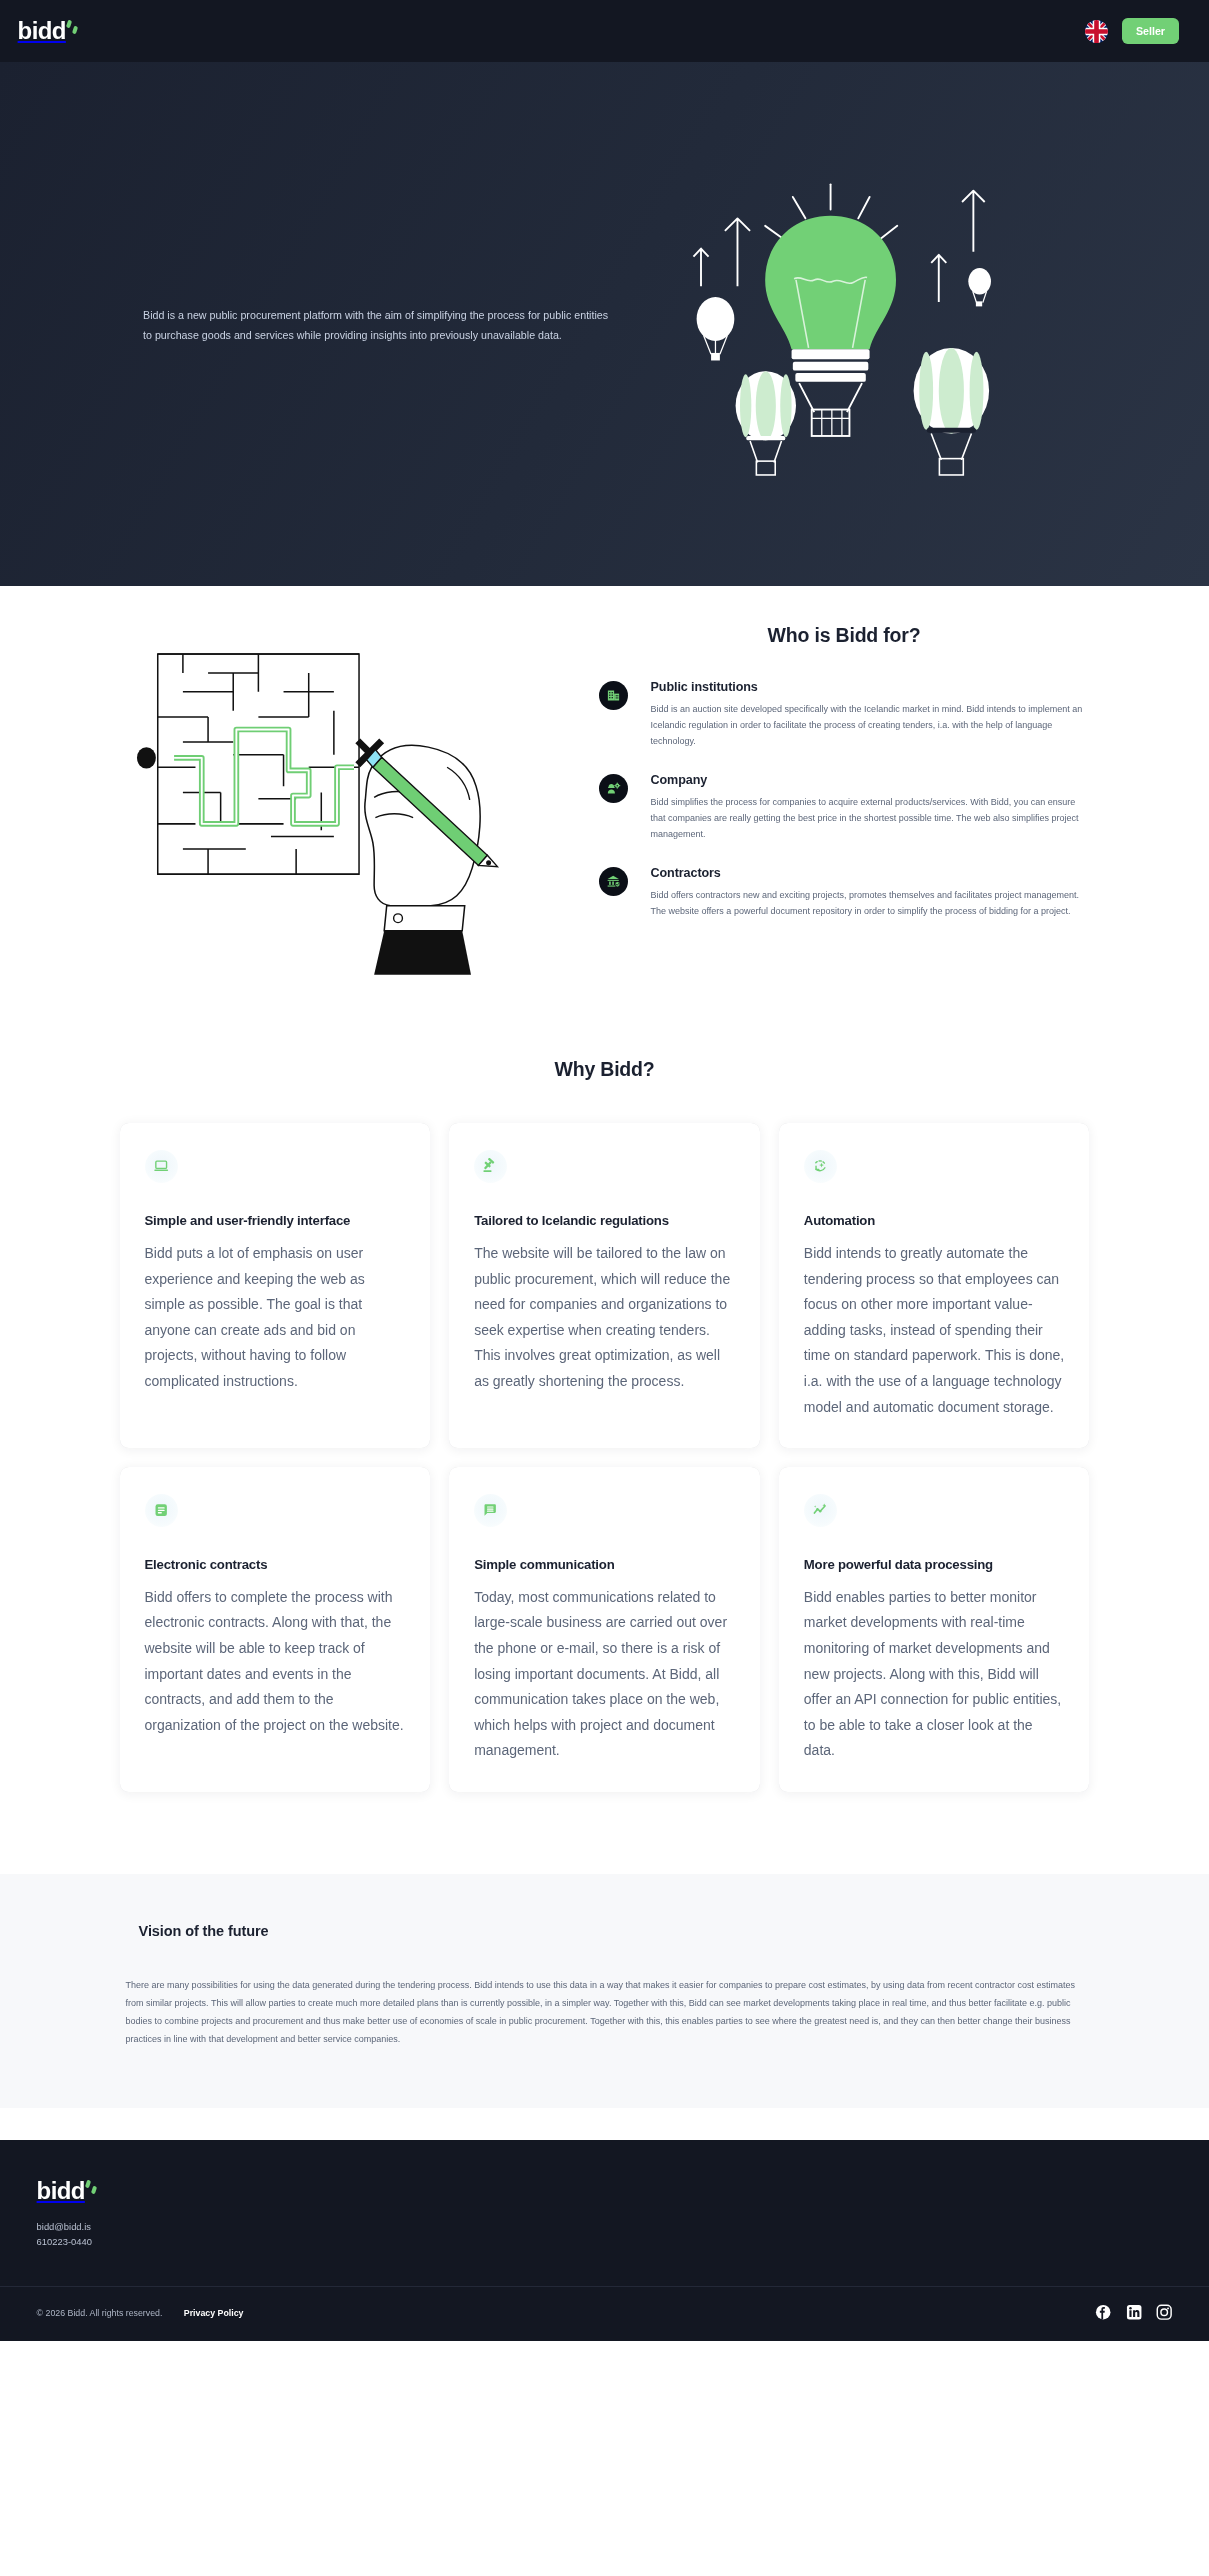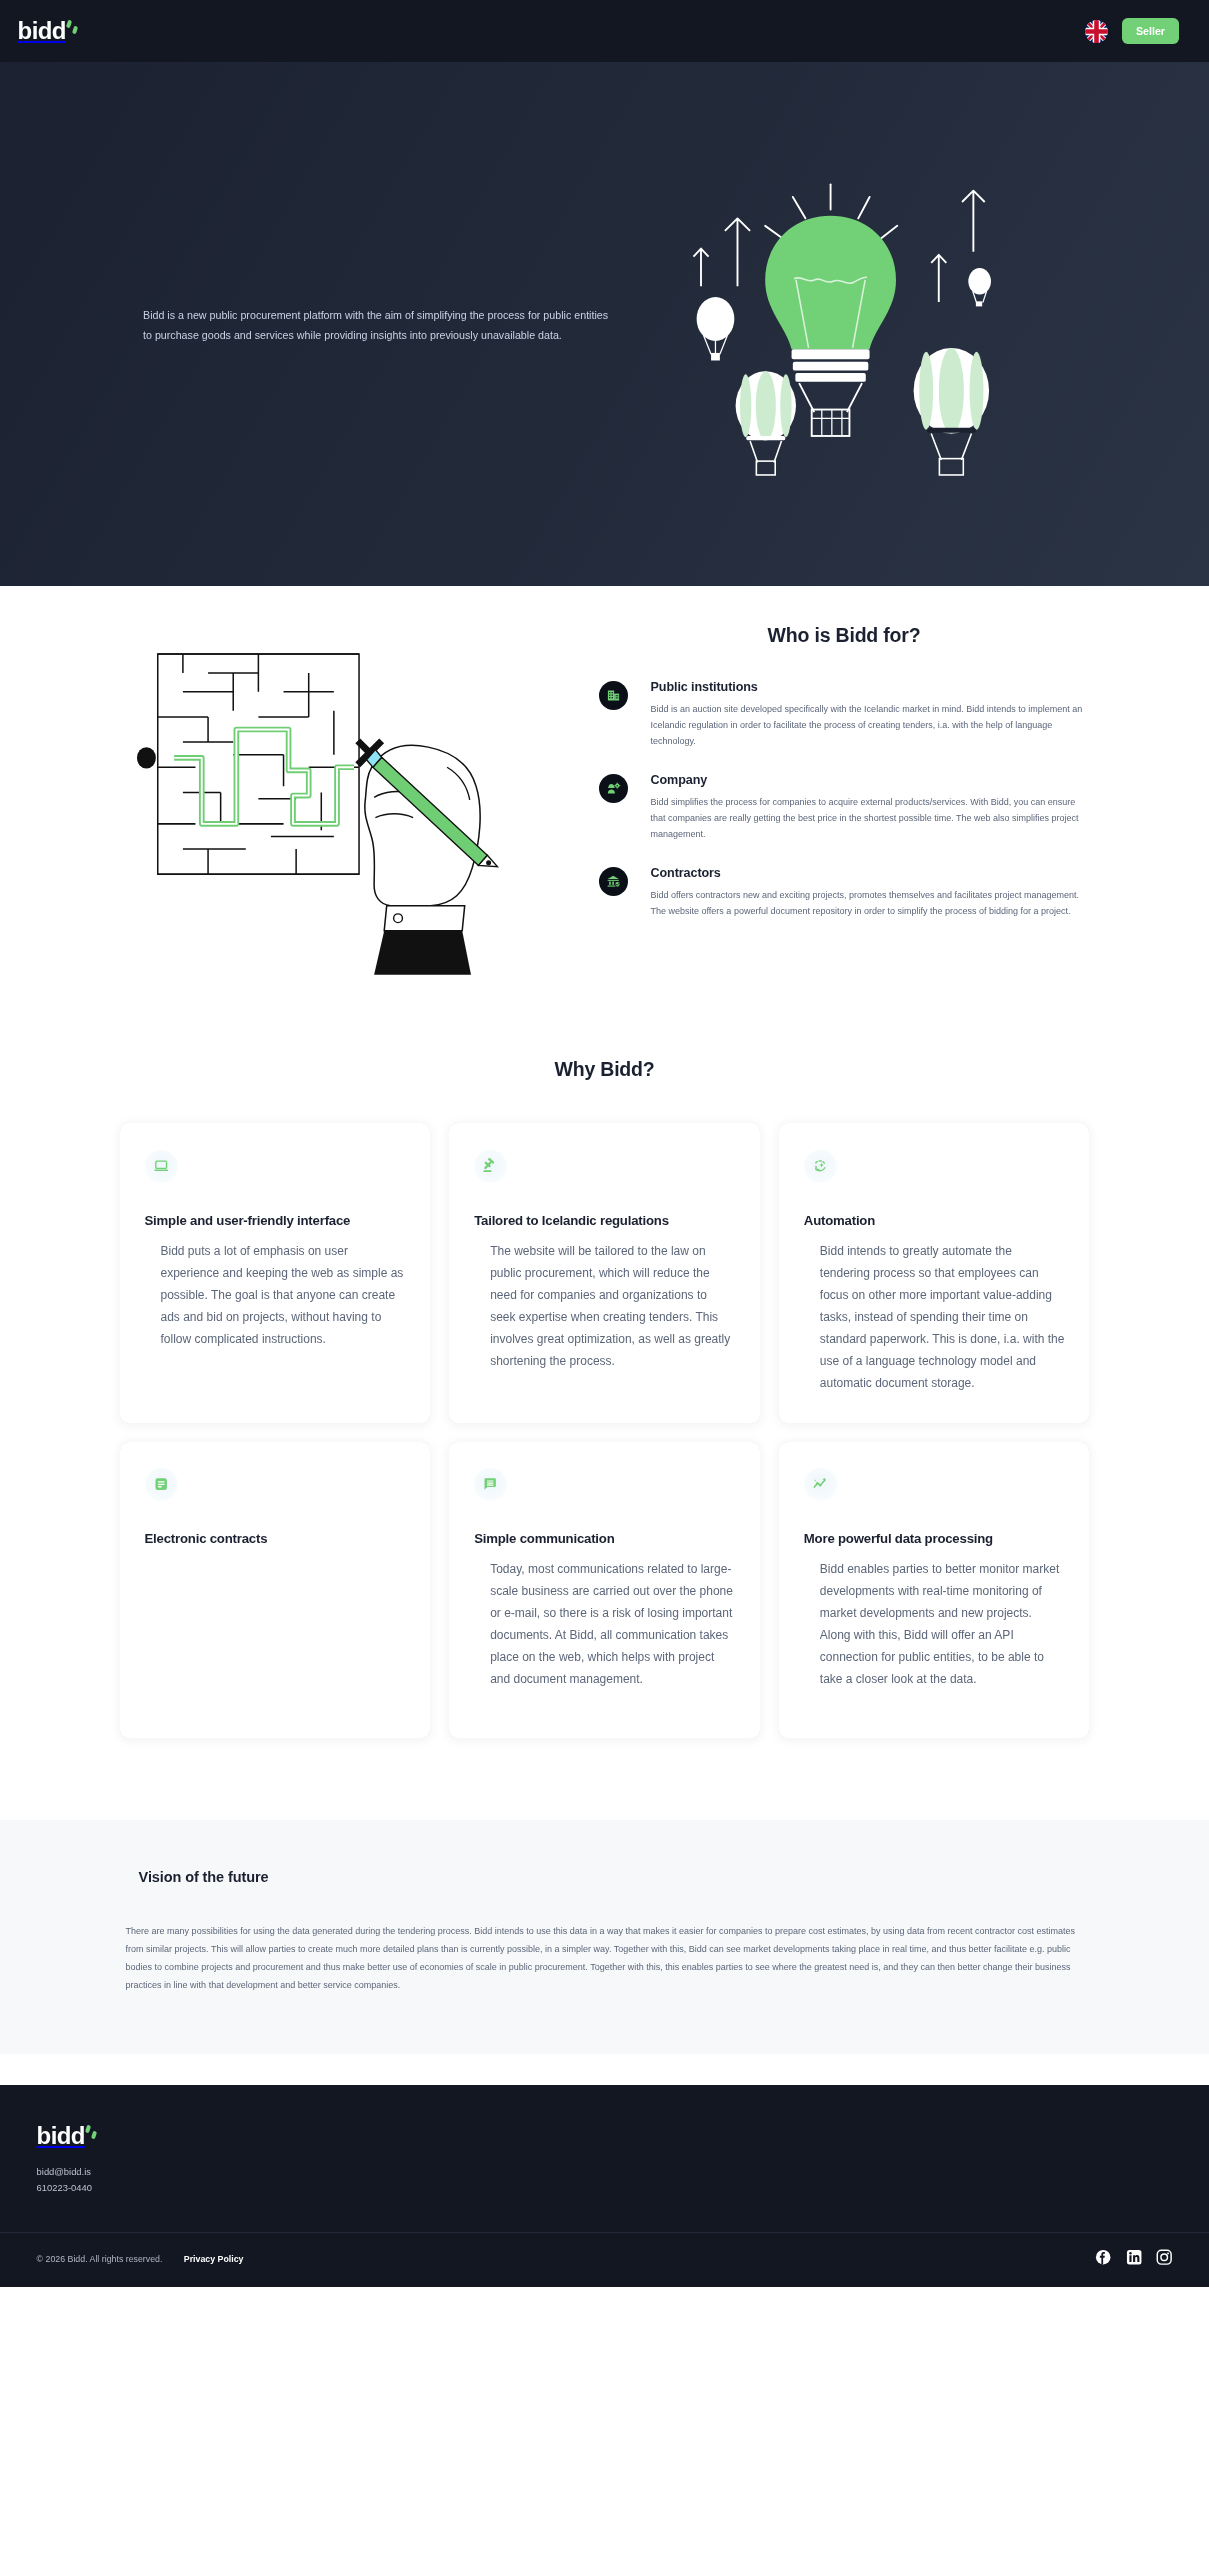--- a/index.html
+++ b/index.html
@@ -142,21 +142,21 @@
   .why-icon-badge {
     width: 33px; height: 33px; border-radius: 50%;
     background: radial-gradient(circle at 50% 45%, #eef6fb 0%, #f6fbfd 62%, #ffffff 100%);
     display: flex; align-items: center; justify-content: center;
     margin-bottom: 29px;
   }
   .why-h3 {
     font-size: 13.2px; font-weight: 700; color: #1b2130;
     line-height: 1.35; margin-bottom: 11.3px; letter-spacing: -0.2px;
   }
-  .why-p { font-size: 12px; line-height: 1.83; color: #5c6679; margin-left: 16px; }
+  .why-p { font-size: 14px; line-height: 1.83; color: #5c6679; }
 
   
   .vision-section { background: #f7f8fa; padding: 49px 0 60px; }
   .vision-inner { width: 983px; margin: 0 auto; padding: 0 12.6px; }
   .vision-title {
     font-size: 14.5px; font-weight: 700; color: #1b2130;
     margin-bottom: 37px; letter-spacing: -0.1px; margin-left: 13px;
   }
   .vision-p { font-size: 9px; line-height: 2.0; color: #5c6679; max-width: 964px; }
 
@@ -443,20 +443,21 @@
         <svg width="16.4" height="16.4" viewBox="0 0 26 26" fill="none" xmlns="http://www.w3.org/2000/svg">
           <rect x="4" y="3.6" width="18" height="18.8" rx="3.4" fill="#72d076"></rect>
           <g fill="#ffffff">
             <rect x="7.6" y="8.4" width="11" height="2.1" rx="1.05"></rect>
             <rect x="7.6" y="12.2" width="11" height="2.1" rx="1.05"></rect>
             <rect x="7.6" y="16" width="6.5" height="2.1" rx="1.05"></rect>
           </g>
         </svg>
       </span>
       <h3 class="why-h3">Electronic contracts</h3>
+      <p class="why-p">Bidd offers to complete the process with electronic contracts. Along with that, the website will be able to keep track of important dates and events in the contracts, and add them to the organization of the project on the website.</p>
     </div>
 
     <div class="why-card">
       <span class="why-icon-badge">
         <svg width="16.4" height="16.4" viewBox="0 0 26 26" fill="none" xmlns="http://www.w3.org/2000/svg">
           <path d="M4 5.4 C4 4.4 4.8 3.6 5.8 3.6 L20.2 3.6 C21.2 3.6 22 4.4 22 5.4 L22 15.6 C22 16.6 21.2 17.4 20.2 17.4 L8.4 17.4 L4 22 Z" fill="#72d076"></path>
           <g fill="#ffffff">
             <rect x="7.8" y="7" width="10.6" height="1.9" rx="0.95"></rect>
             <rect x="7.8" y="10.3" width="10.6" height="1.9" rx="0.95"></rect>
             <rect x="7.8" y="13.6" width="10.6" height="1.9" rx="0.95"></rect>

